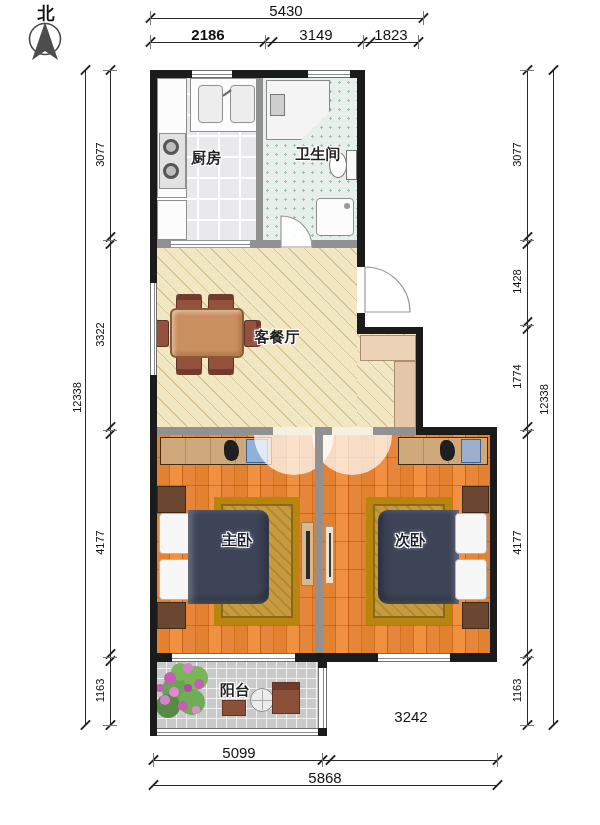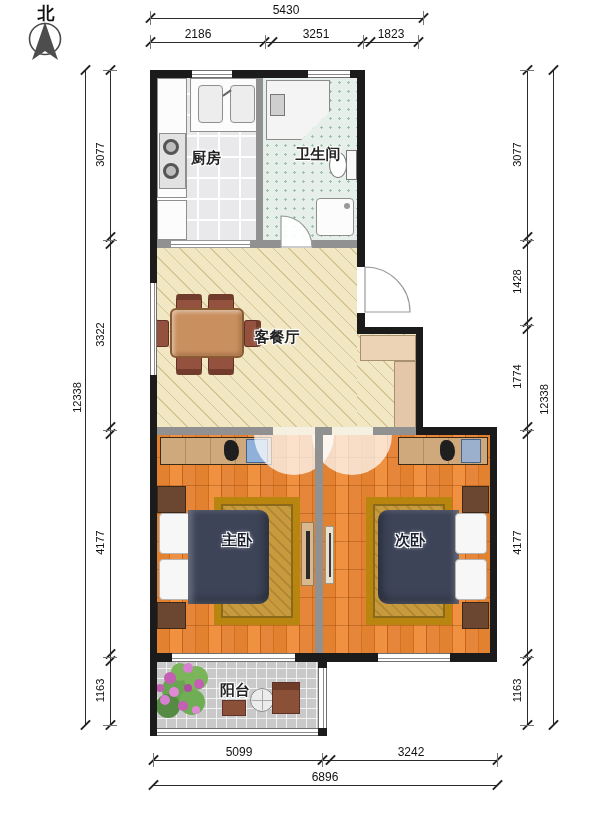--- a/index.html
+++ b/index.html
@@ -29,21 +29,21 @@
   .winv{position:absolute;background:#ffffff;border-left:1px solid #6f6f6f;border-right:1px solid #6f6f6f;box-sizing:border-box;}
   .winv .mull{position:absolute;top:0;bottom:0;left:50%;width:1px;background:#8a8a8a;}
   .opening{position:absolute;background:#ffffff;}
   
   .white-fix{position:absolute;background:#fcfcfc;border:1px solid #8f8f8f;box-sizing:border-box;}
   
   .room-label{position:absolute;font-size:15px;font-weight:bold;color:#222;text-align:center;width:70px;height:20px;line-height:20px;
     text-shadow:-1px -1px 0 #fff,1px -1px 0 #fff,-1px 1px 0 #fff,1px 1px 0 #fff,0 0 4px #fff;}
   
   .dline{position:absolute;background:#2a2a2a;}
-  .dim{position:absolute;width:60px;height:13px;font-size:12px;line-height:13px;color:#111;text-align:center;}
+  .dim{position:absolute;width:60px;height:13px;font-size:15px;line-height:13px;color:#111;text-align:center;}
   .vdim{position:absolute;width:60px;height:13px;font-size:11px;line-height:13px;color:#111;text-align:center;transform:rotate(-90deg);}
   .tk{position:absolute;width:13px;height:2px;background:#222;transform:rotate(-45deg);}
   .ex{position:absolute;width:1px;height:14px;background:#777;}
   .ey{position:absolute;width:14px;height:1px;background:#777;}
   .chair{position:absolute;background:#94523e;border:1px solid #5e3226;border-radius:3px;box-sizing:border-box;}
   .nstand{position:absolute;background:#6b4731;border:1px solid #3e2817;box-sizing:border-box;}
   .rug{position:absolute;background:#c79a3e;border:7px solid #b8860f;box-shadow:inset 0 0 0 2px #8a6a1a;box-sizing:border-box;
     background-image:repeating-linear-gradient(45deg,transparent 0 6px,rgba(120,90,20,.25) 6px 8px);}
   .pillow{position:absolute;background:#f7f7f7;border:1px solid #b5b5b5;border-radius:4px;box-sizing:border-box;}
   .wardrobe{position:absolute;background:#cfa87c;border:1px solid #3c2a16;box-sizing:border-box;
@@ -216,22 +216,22 @@
   <div class="room-label" style="left:171px;top:148px;">厨房</div>
   <div class="room-label" style="left:283px;top:144px;">卫生间</div>
   <div class="room-label" style="left:242px;top:327px;">客餐厅</div>
   <div class="room-label" style="left:202px;top:530px;color:#1a2030;">主卧</div>
   <div class="room-label" style="left:375px;top:530px;color:#1a2030;">次卧</div>
   <div class="room-label" style="left:200px;top:680px;">阳台</div>
 
   <div class="dline" style="left:150px;top:18px;width:273px;height:1px;"></div>
   <div class="dim" style="left:256px;top:4px;">5430</div>
   <div class="dline" style="left:150px;top:42px;width:268px;height:1px;"></div>
-  <div class="dim" style="left:168px;top:28px;">2186</div>
-  <div class="dim" style="left:286px;top:28px;">3251</div>
+  <div class="dim" style="left:178px;top:28px;font-weight:bold;">2186</div>
+  <div class="dim" style="left:286px;top:28px;">3149</div>
   <div class="dim" style="left:361px;top:28px;">1823</div>
   <span class="tk" style="left:144px;top:17px;"></span>
     <span class="tk" style="left:417px;top:17px;"></span>
   <span class="ex" style="left:150px;top:11px;"></span>
     <span class="ex" style="left:423px;top:11px;"></span>
   <span class="tk" style="left:144px;top:41px;"></span>
   <span class="tk" style="left:258px;top:41px;"></span>
     <span class="tk" style="left:266px;top:41px;"></span>
   <span class="tk" style="left:356px;top:41px;"></span>
     <span class="tk" style="left:364px;top:41px;"></span>
@@ -286,23 +286,23 @@
     <span class="tk" style="left:547px;top:724px;"></span>
   <span class="ey" style="left:520px;top:70px;"></span>
     <span class="ey" style="left:520px;top:240px;"></span>
   <span class="ey" style="left:520px;top:325px;"></span>
     <span class="ey" style="left:520px;top:430px;"></span>
   <span class="ey" style="left:520px;top:657px;"></span>
     <span class="ey" style="left:520px;top:725px;"></span>
 
   <div class="dline" style="left:153px;top:760px;width:344px;height:1px;"></div>
   <div class="dim" style="left:209px;top:746px;">5099</div>
-  <div class="dim" style="left:381px;top:746px;">3242</div>
+  <div class="dim" style="left:381px;top:710px;">3242</div>
   <div class="dline" style="left:153px;top:785px;width:344px;height:1px;"></div>
-  <div class="dim" style="left:295px;top:771px;">6896</div>
+  <div class="dim" style="left:295px;top:771px;">5868</div>
   <span class="tk" style="left:147px;top:759px;"></span>
   <span class="tk" style="left:316px;top:759px;"></span>
     <span class="tk" style="left:324px;top:759px;"></span>
   <span class="tk" style="left:491px;top:759px;"></span>
   <span class="tk" style="left:147px;top:784px;"></span>
     <span class="tk" style="left:491px;top:784px;"></span>
   <span class="ex" style="left:153px;top:753px;"></span>
     <span class="ex" style="left:322px;top:753px;"></span>
   <span class="ex" style="left:497px;top:753px;"></span>
 

